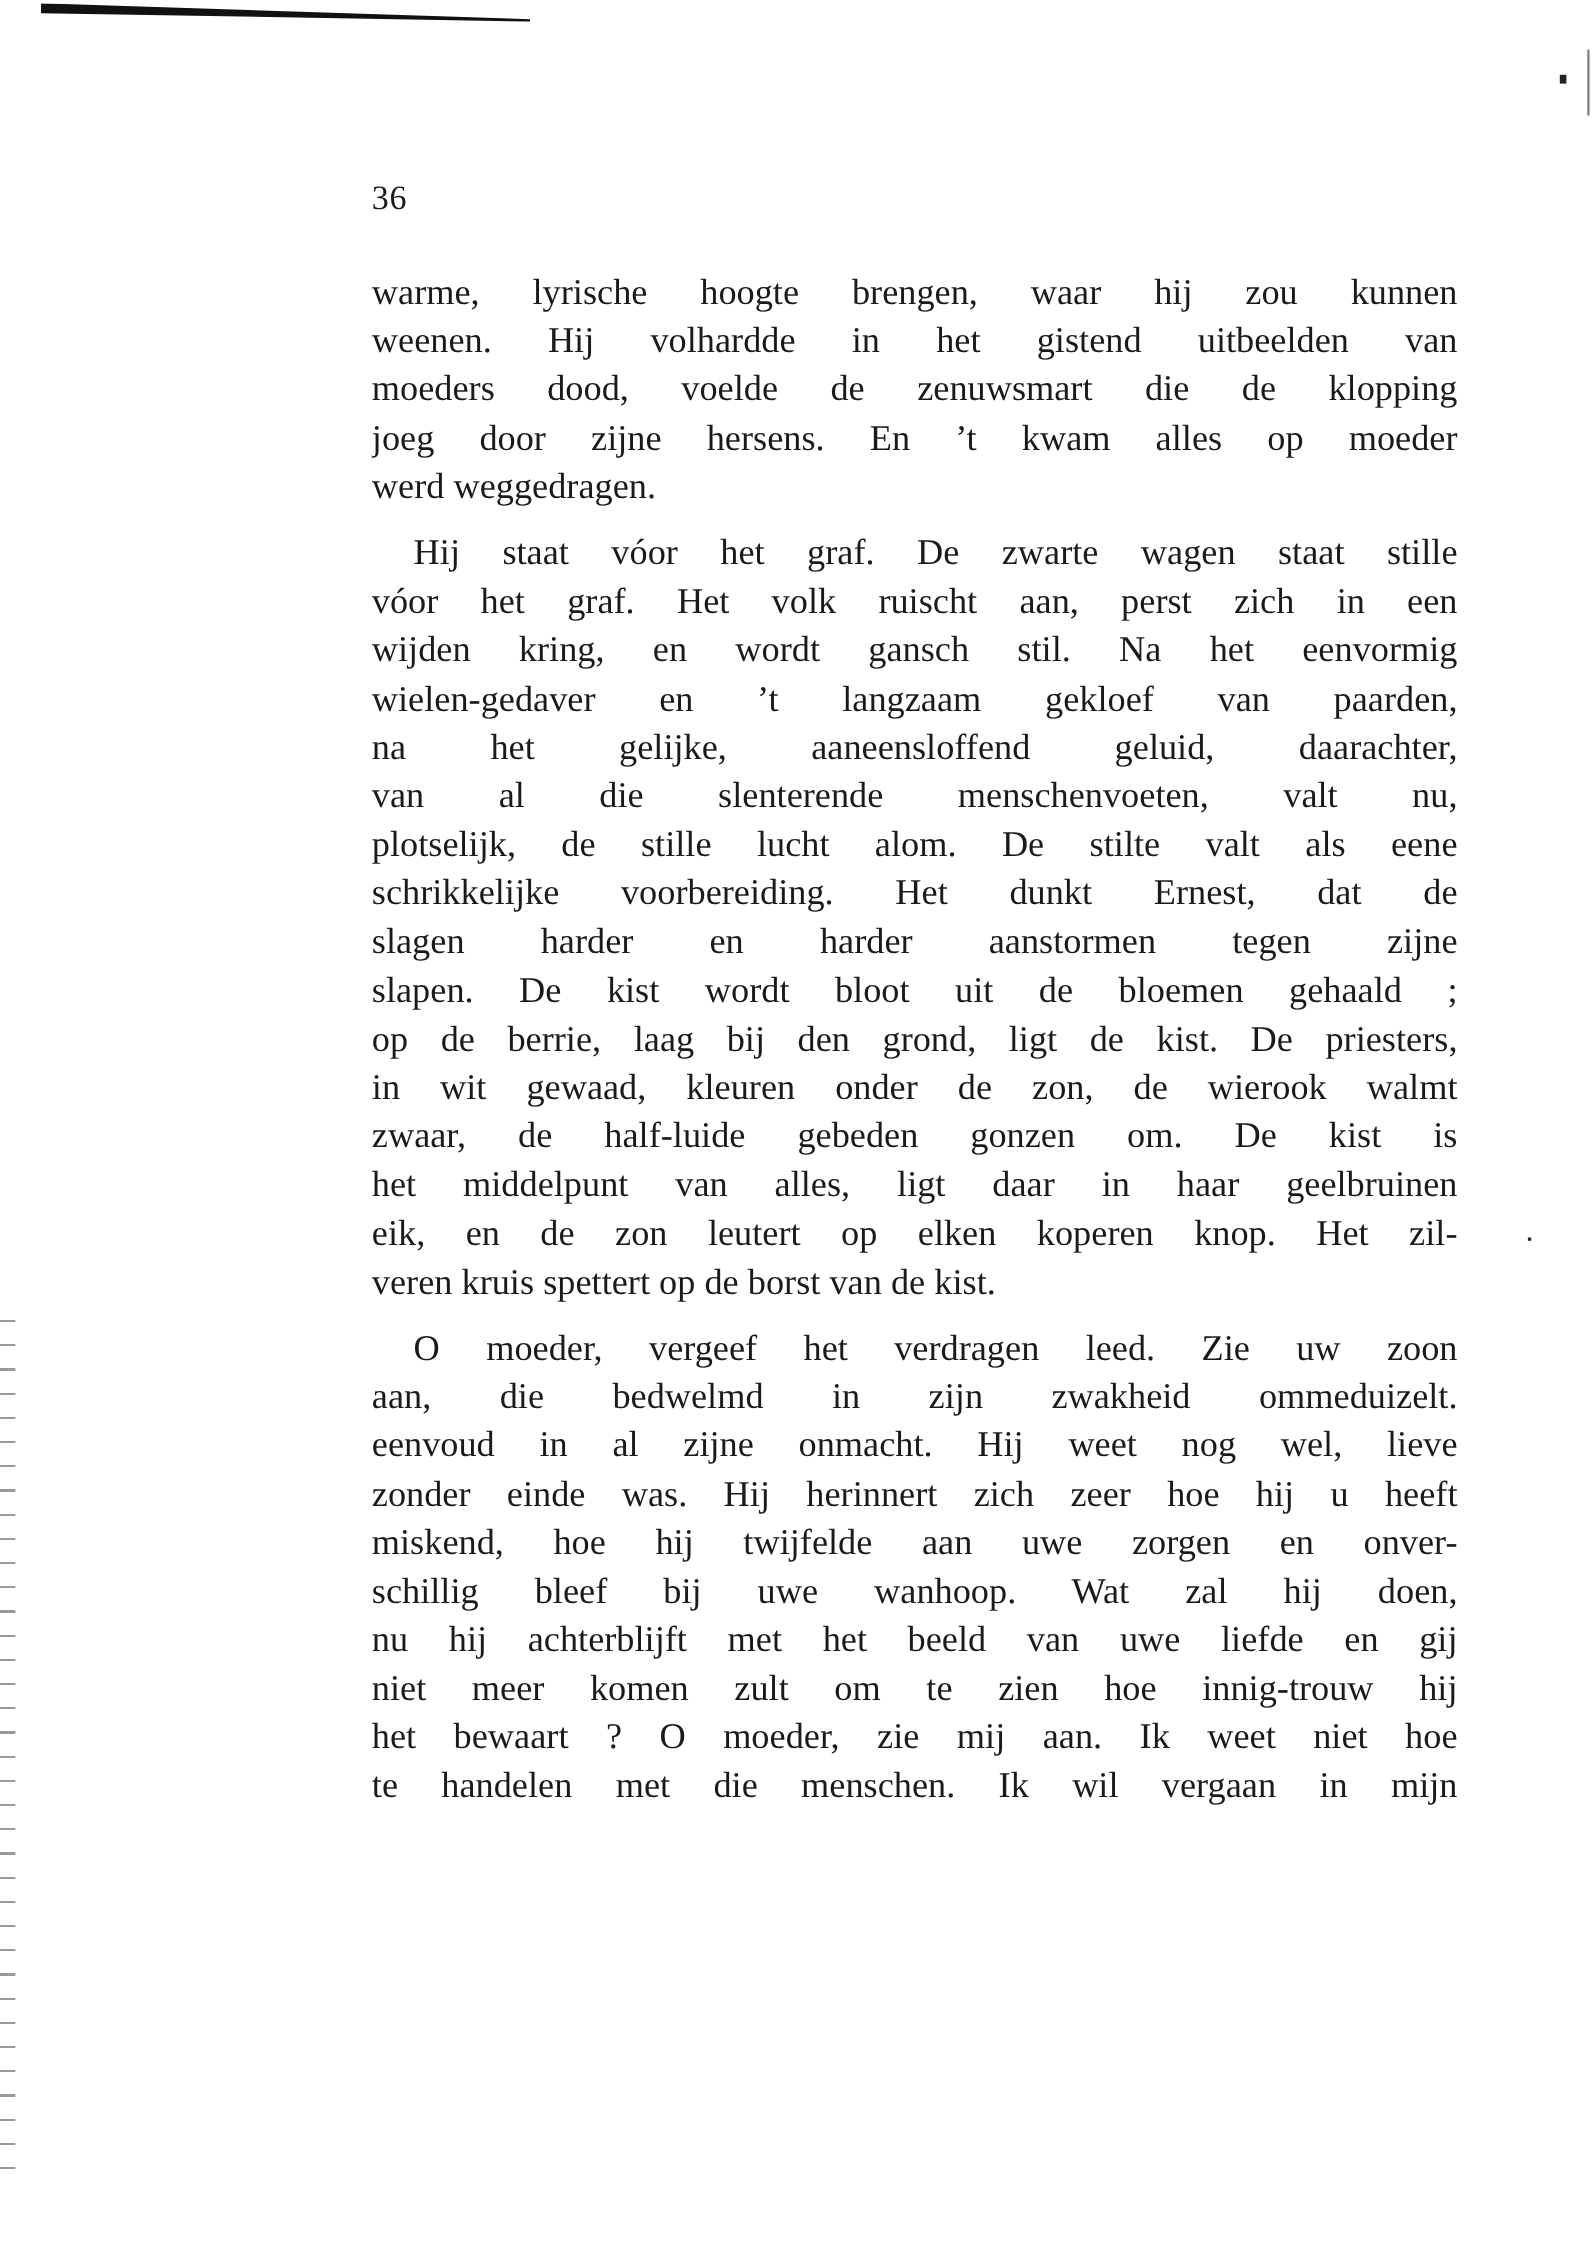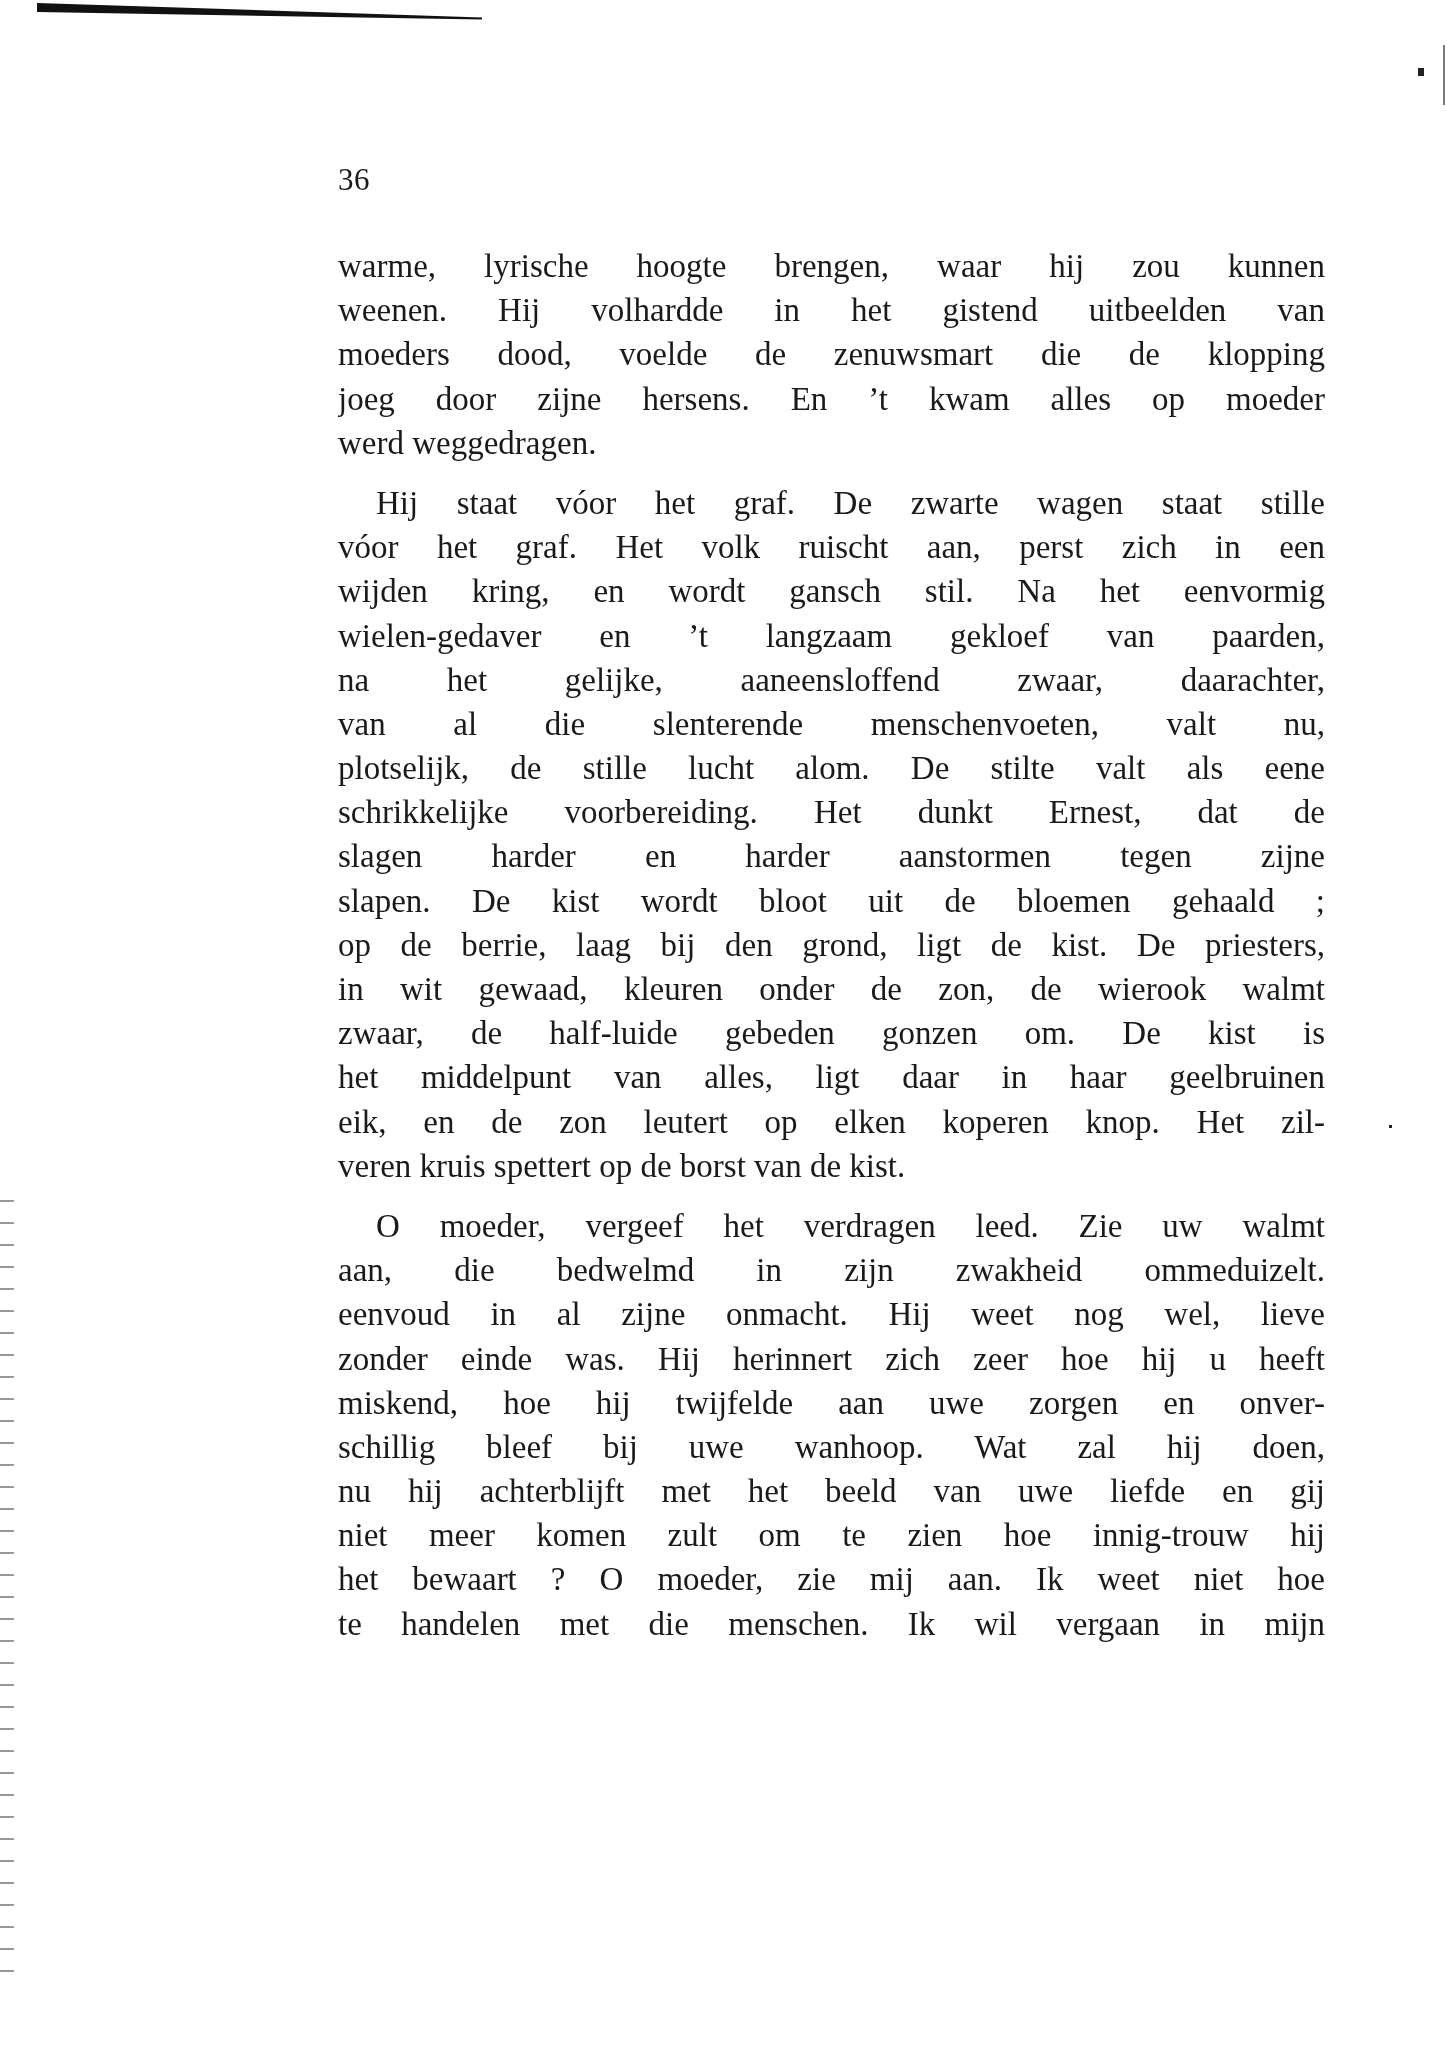--- a/index.html
+++ b/index.html
@@ -47,33 +47,33 @@
 <div class="body-text" id="body-text">
     <span class="line">warme, lyrische hoogte brengen, waar hij zou kunnen</span>
     <span class="line">weenen. Hij volhardde in het gistend uitbeelden van</span>
     <span class="line">moeders dood, voelde de zenuwsmart die de klopping</span>
     <span class="line">joeg door zijne hersens. En ’t kwam alles op moeder</span>
     <span class="line last">werd  weggedragen.</span>
     <span class="line indent">Hij staat vóor het graf. De zwarte wagen staat stille</span>
     <span class="line">vóor het graf. Het volk ruischt aan, perst zich in een</span>
     <span class="line">wijden kring, en wordt gansch stil. Na het eenvormig</span>
     <span class="line">wielen-gedaver en ’t langzaam gekloef van paarden,</span>
-    <span class="line">na het gelijke, aaneensloffend zwaar, daarachter,</span>
+    <span class="line">na het gelijke, aaneensloffend geluid, daarachter,</span>
     <span class="line">van  al die slenterende menschenvoeten, valt nu,</span>
     <span class="line">plotselijk, de stille lucht alom. De stilte valt als eene</span>
     <span class="line">schrikkelijke voorbereiding. Het dunkt Ernest, dat de</span>
     <span class="line">slagen harder en harder aanstormen tegen zijne</span>
     <span class="line">slapen. De kist wordt bloot uit de bloemen gehaald ;</span>
     <span class="line">op de berrie, laag bij den grond, ligt de kist. De priesters,</span>
     <span class="line">in wit gewaad, kleuren onder de zon, de wierook walmt</span>
     <span class="line">zwaar, de half-luide gebeden gonzen om. De kist is</span>
     <span class="line">het middelpunt van alles, ligt daar in haar geelbruinen</span>
     <span class="line">eik, en de zon leutert op elken koperen knop. Het zil-</span>
     <span class="line last">veren kruis spettert op de borst van de kist.</span>
-    <span class="line indent">O moeder, vergeef het verdragen leed. Zie uw walmt</span>
+    <span class="line indent">O moeder, vergeef het verdragen leed. Zie uw zoon</span>
     <span class="line">aan, die bedwelmd in zijn zwakheid ommeduizelt.</span>
     <span class="line">eenvoud in al zijne onmacht. Hij weet nog wel, lieve</span>
     <span class="line">zonder einde was. Hij herinnert zich zeer hoe hij u heeft</span>
     <span class="line">miskend, hoe hij twijfelde aan uwe zorgen en onver-</span>
     <span class="line">schillig bleef bij uwe wanhoop. Wat zal hij doen,</span>
     <span class="line">nu  hij achterblijft met het beeld van uwe liefde en gij</span>
     <span class="line">niet meer komen zult om te zien hoe innig-trouw hij</span>
     <span class="line">het bewaart ? O moeder, zie mij aan. Ik weet niet hoe</span>
     <span class="line">te handelen met die menschen. Ik wil vergaan in mijn</span>
   </div>

